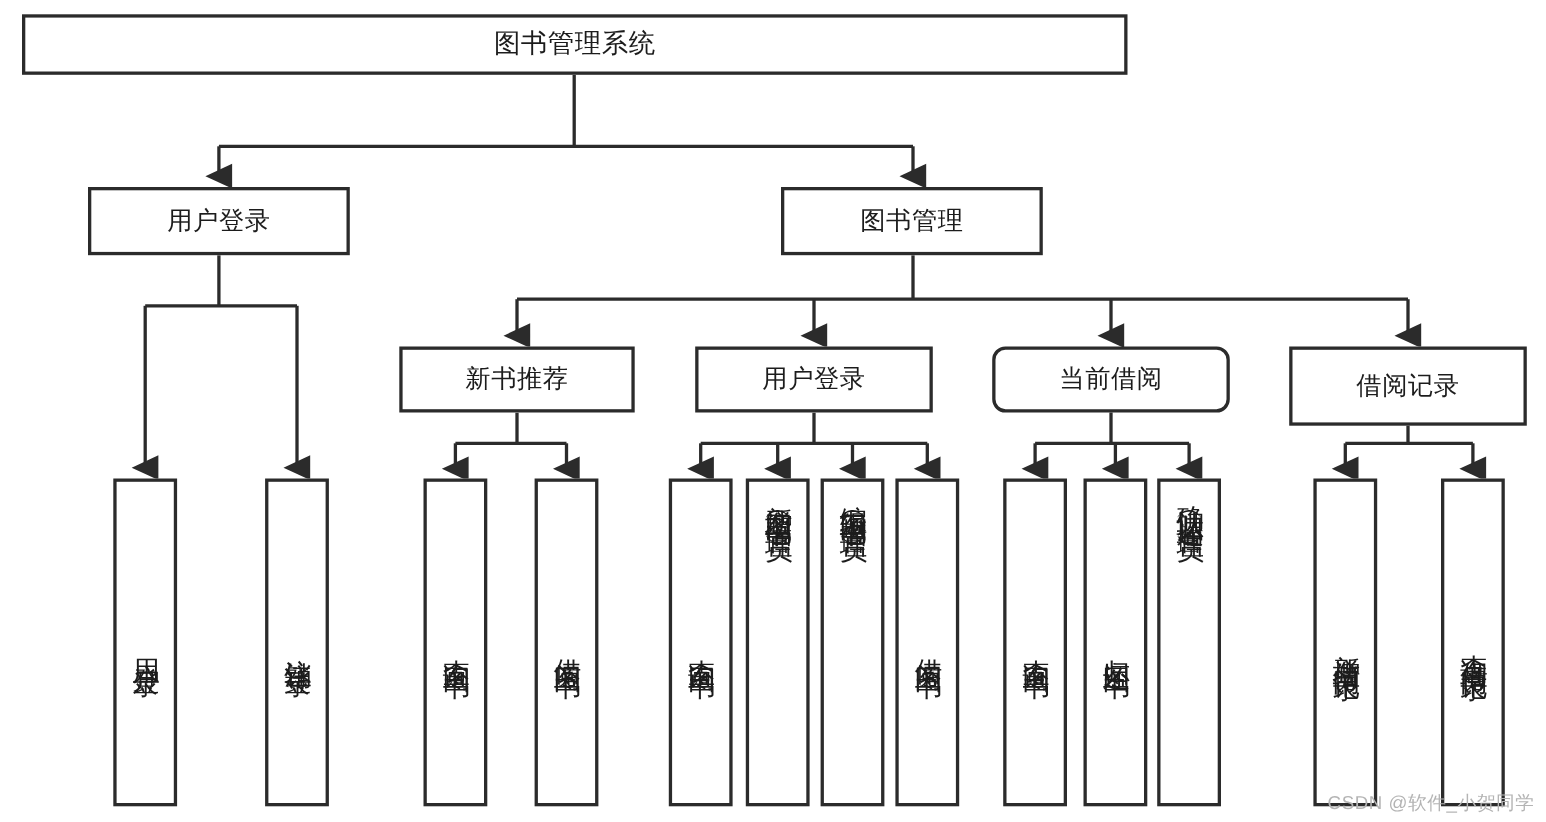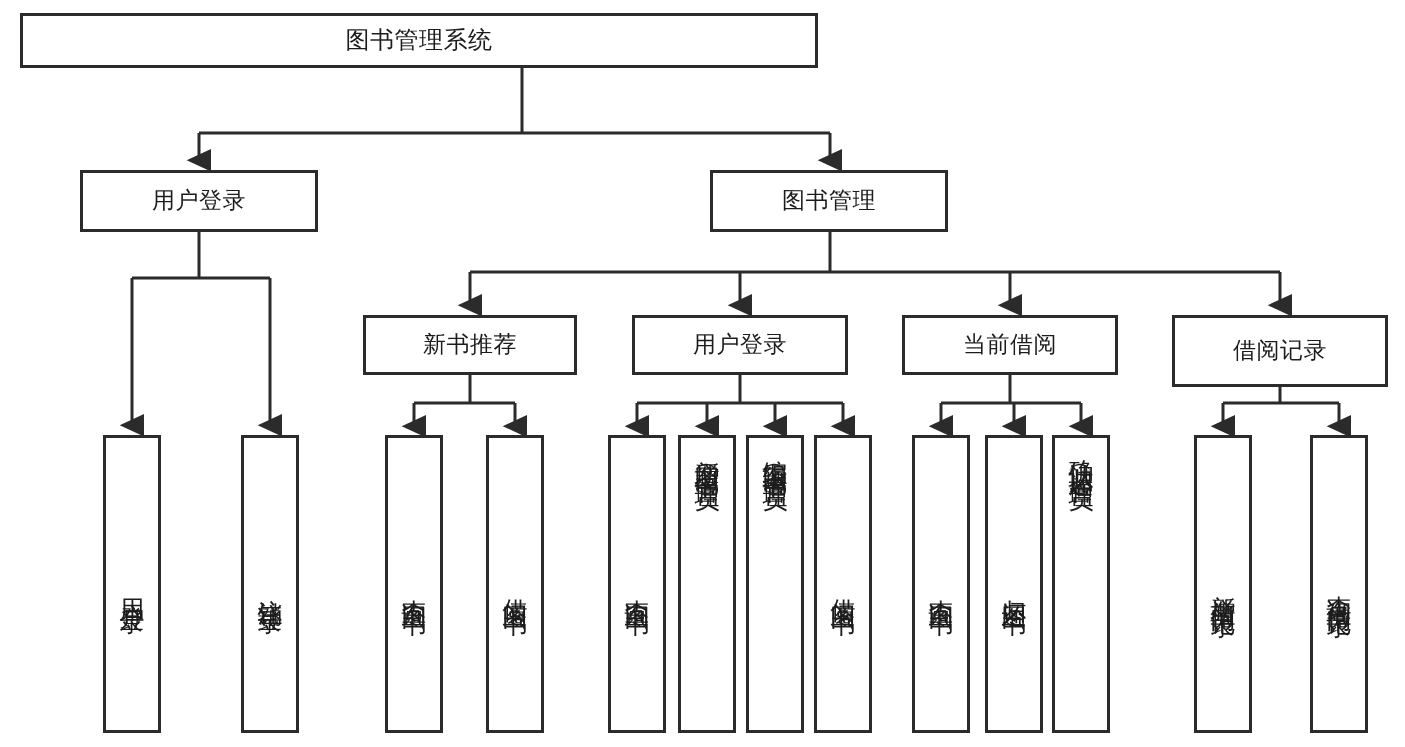--- a/index.html
+++ b/index.html
@@ -123,38 +123,38 @@
       <path d="M1014,403 L1014,426" marker-end="url(#arrow)"></path>
       <path d="M1081,403 L1081,426" marker-end="url(#arrow)"></path>
 
       <path d="M1280,375 L1280,403"></path>
       <path d="M1223,403 L1339,403"></path>
       <path d="M1223,403 L1223,426" marker-end="url(#arrow)"></path>
       <path d="M1339,403 L1339,426" marker-end="url(#arrow)"></path>
     </g>
   </svg>
 
-  <div class="node horiz root" style="left:20px; top:13px; width:798px; height:55px;">
+  <div class="node horiz root" style="left:20px; top:13px; width:1005px; height:55px;">
     <span class="label">图书管理系统</span>
   </div>
 
   <div class="node horiz" style="left:80px; top:170px; width:238px; height:62px;">
     <span class="label">用户登录</span>
   </div>
   <div class="node horiz" style="left:710px; top:170px; width:238px; height:62px;">
     <span class="label">图书管理</span>
   </div>
 
   <div class="node horiz" style="left:363px; top:315px; width:214px; height:60px;">
     <span class="label">新书推荐</span>
   </div>
   <div class="node horiz" style="left:632px; top:315px; width:216px; height:60px;">
     <span class="label">用户登录</span>
   </div>
-  <div class="node horiz" style="left:902px; top:315px; width:216px; height:60px;">
+  <div class="node horiz" style="left:902px; top:315px; width:216px; height:60px;border-radius:12px;">
     <span class="label">当前借阅</span>
   </div>
   <div class="node horiz" style="left:1172px; top:315px; width:216px; height:72px;">
     <span class="label">借阅记录</span>
   </div>
 
   <div class="node leaf" style="left:103px; top:435px; width:58px; height:298px; align-items:center;">
     <span class="label">用户登录</span>
   </div>
   <div class="node leaf" style="left:241px; top:435px; width:58px; height:298px; align-items:center;">
@@ -191,14 +191,15 @@
     <span class="label">确认归还（管理员）</span>
   </div>
 
   <div class="node leaf" style="left:1194px; top:435px; width:58px; height:298px; align-items:center;">
     <span class="label">新增借阅记录</span>
   </div>
   <div class="node leaf" style="left:1310px; top:435px; width:58px; height:298px; align-items:center;">
     <span class="label">查询借阅记录</span>
   </div>
 
+  <div id="watermark">CSDN @软件_小贺同学</div>
 
 </div>
 
 </body></html>

